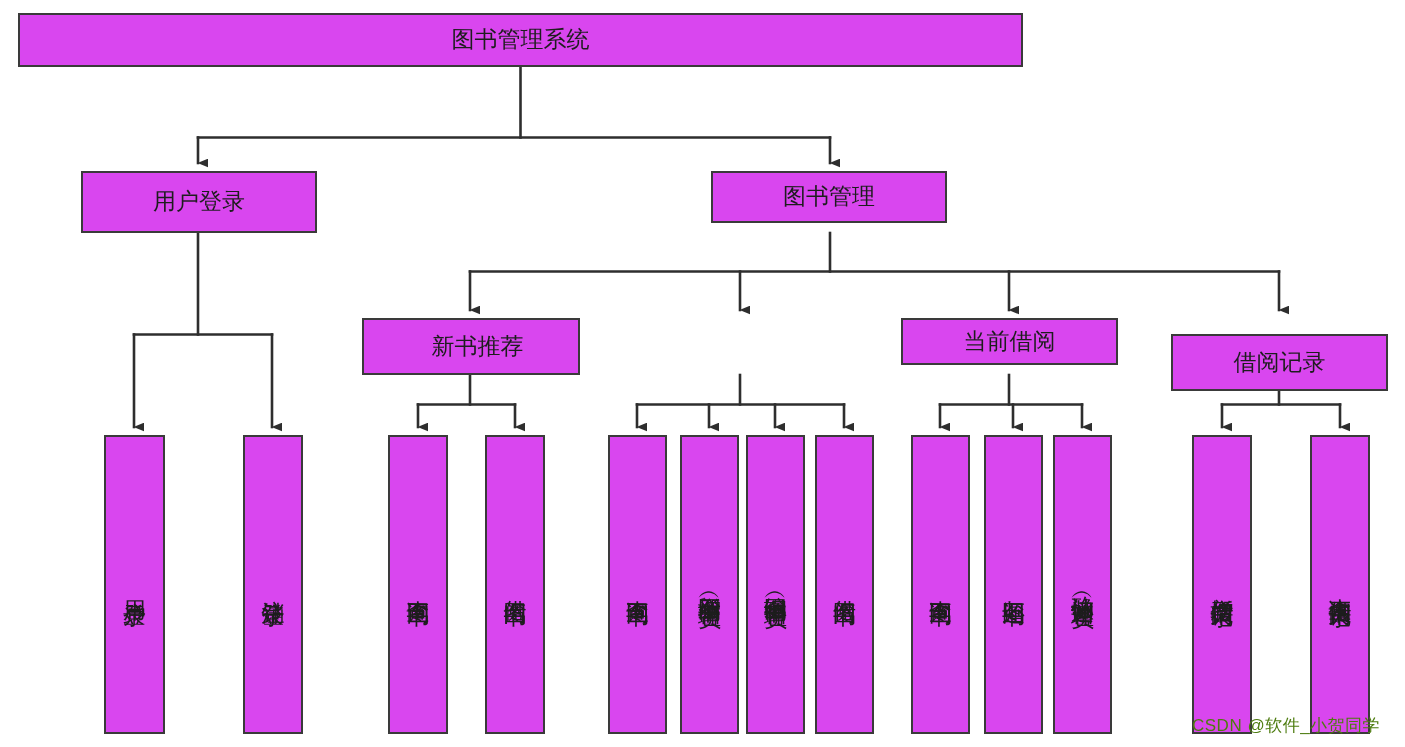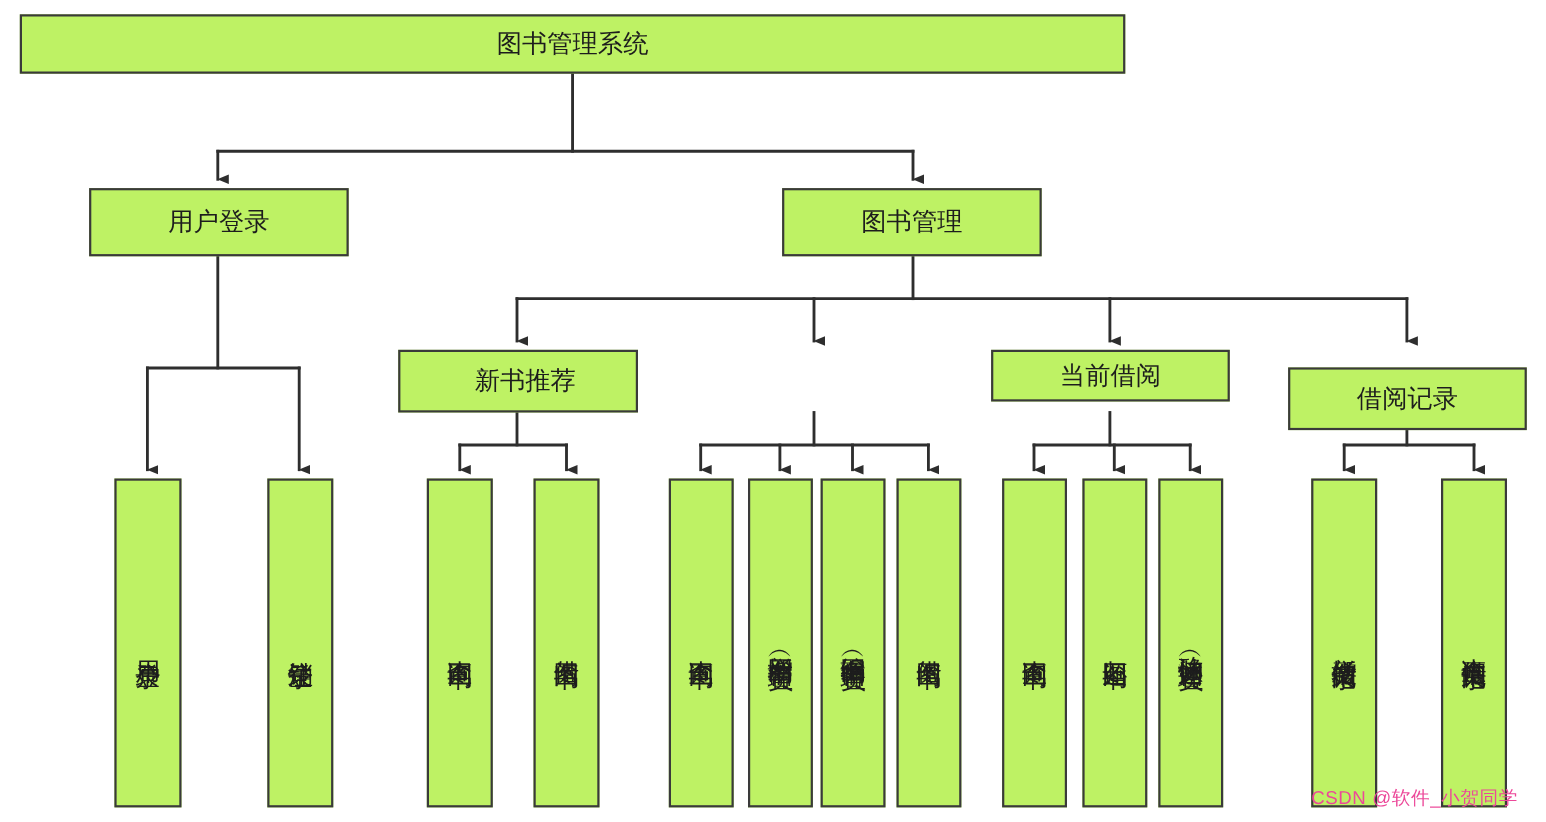--- a/index.html
+++ b/index.html
@@ -26,21 +26,21 @@
     left: 0;
     top: 0;
     width: 1405px;
     height: 747px;
     display: block;
   }
   .node-box {
     position: absolute;
     box-sizing: border-box;
     border: 2.5px solid #3a3a3a;
-    background: #bef264;
+    background: #d946ef;
     display: flex;
     align-items: center;
     justify-content: center;
     overflow: hidden;
   }
   .node-label {
     color: #1d1d1d;
     text-align: center;
     line-height: 1.12;
     white-space: nowrap;
@@ -51,21 +51,21 @@
   .v-label {
     writing-mode: vertical-rl;
     text-orientation: upright;
     font-size: 23px;
     letter-spacing: 1.5px;
     line-height: 1;
   }
   .watermark {
     position: absolute;
     font-size: 17px;
-    color: #ec4899;
+    color: #4d7c0f;
     white-space: nowrap;
     letter-spacing: 0.5px;
   }
 </style>
 </head>
 <body>
 
 <div id="diagram-root">
 
   <svg id="tree-svg" viewBox="0 0 1405 747" xmlns="http://www.w3.org/2000/svg">
@@ -133,21 +133,21 @@
     </g>
   </svg>
 
   <div class="node-box" id="box-root" style="left: 18px; top: 13px; width: 1005px; height: 54px;">
     <span class="node-label h-label">图书管理系统</span>
   </div>
 
   <div class="node-box lvl2" id="box-l2-0" style="left: 81px; top: 171px; width: 236px; height: 62px;">
     <span class="node-label h-label">用户登录</span>
   </div>
-  <div class="node-box lvl2" id="box-l2-1" style="left: 711px; top: 171px; width: 236px; height: 62px;">
+  <div class="node-box lvl2" id="box-l2-1" style="left: 711px; top: 171px; width: 236px; height: 52px;">
     <span class="node-label h-label">图书管理</span>
   </div>
 
   <div class="node-box lvl3" id="box-l3-0" style="left: 362px; top: 318px; width: 218px; height: 57px; padding-left: 13px;">
     <span class="node-label h-label">新书推荐</span>
   </div>
   <div class="node-box lvl3" id="box-l3-2" style="left: 901px; top: 318px; width: 217px; height: 47px;">
     <span class="node-label h-label">当前借阅</span>
   </div>
   <div class="node-box lvl3" id="box-l3-3" style="left: 1171px; top: 318px; width: 217px; height: 57px; margin-top: 16px;">

